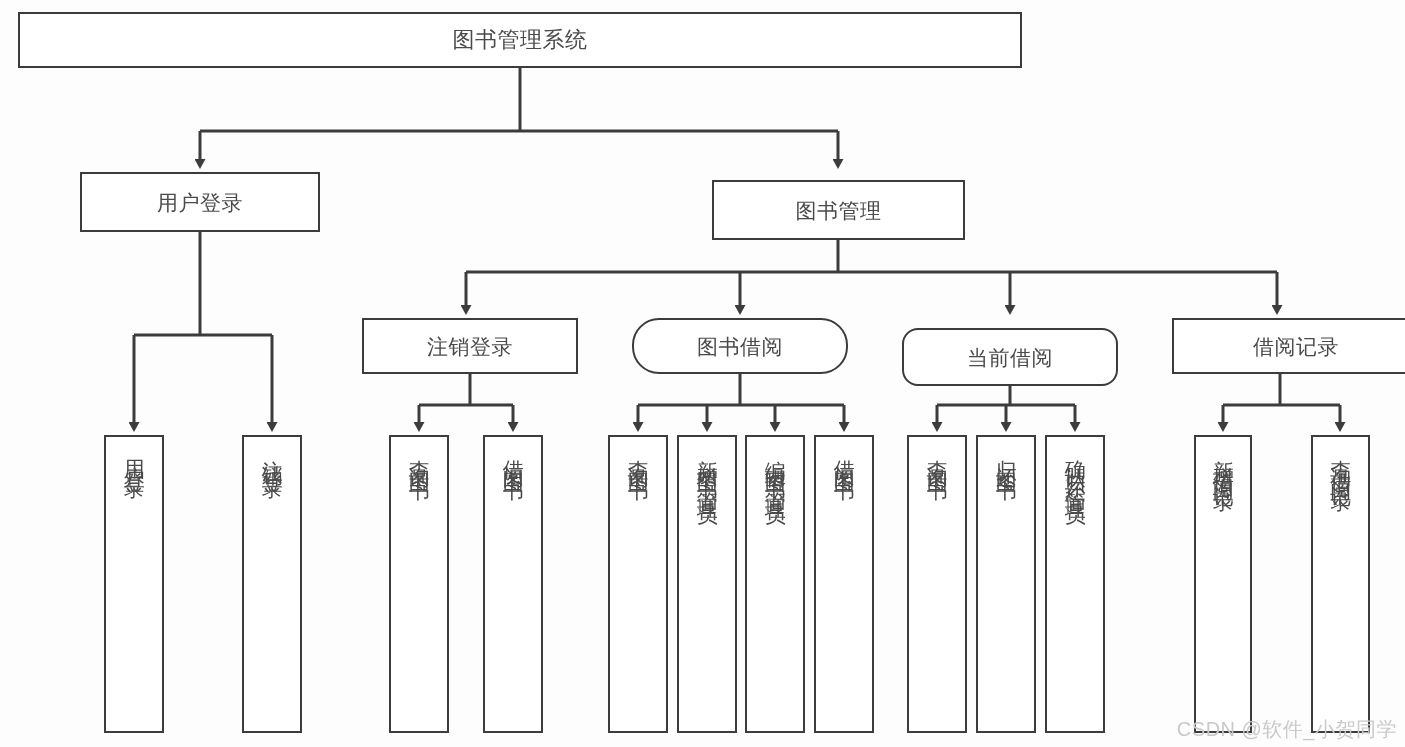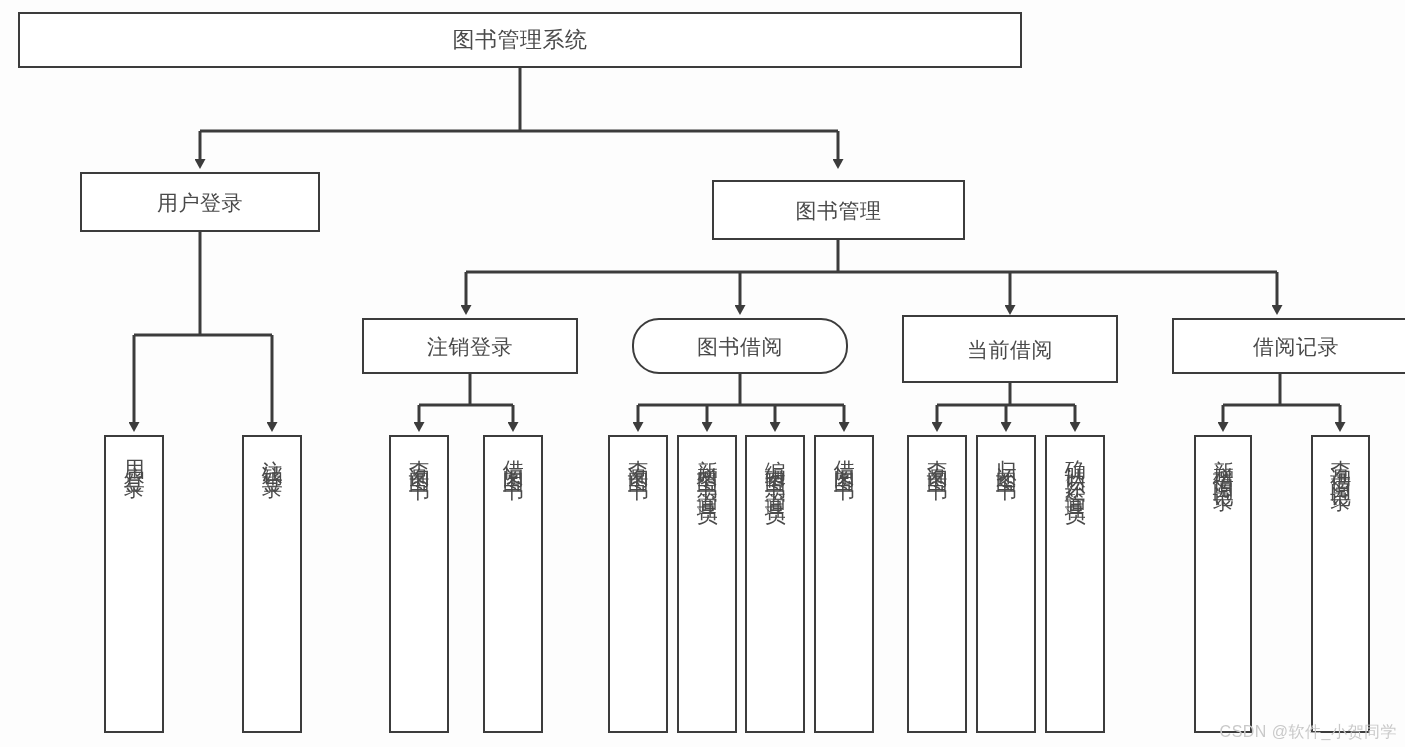--- a/index.html
+++ b/index.html
@@ -52,21 +52,21 @@
     font-size: 21px;
     line-height: 1.06;
     letter-spacing: 6.5px;
     color: #4a4a4a;
     white-space: nowrap;
   }
   .watermark {
     position: absolute;
     right: 8px;
     bottom: 4px;
-    font-size: 16px;
+    font-size: 20px;
     color: #c9c9c9;
     letter-spacing: 0.5px;
     white-space: nowrap;
   }
 </style>
 </head>
 <body>
 
 <div id="canvas">
 
@@ -130,21 +130,21 @@
   <div class="node node-h" style="left:712px; top:172px; width:253px; height:60px;margin-top:8px;">
     <span>图书管理</span>
   </div>
 
   <div class="node node-h" style="left:362px; top:318px; width:216px; height:56px;">
     <span>注销登录</span>
   </div>
   <div class="node node-h" style="left:632px; top:318px; width:216px; height:56px;border-radius:27px;">
     <span>图书借阅</span>
   </div>
-  <div class="node node-h" style="left:902px; top:315px; width:216px; height:68px;">
+  <div class="node node-h" style="left:902px; top:328px; width:216px; height:58px;border-radius:16px;">
     <span>当前借阅</span>
   </div>
   <div class="node node-h" style="left:1172px; top:318px; width:248px; height:56px;">
     <span>借阅记录</span>
   </div>
 
   <div class="node node-v" style="left:104px; top:435px; width:60px; height:298px;">
     <span class="vtext">用户登录</span>
   </div>
   <div class="node node-v" style="left:242px; top:435px; width:60px; height:298px;">

